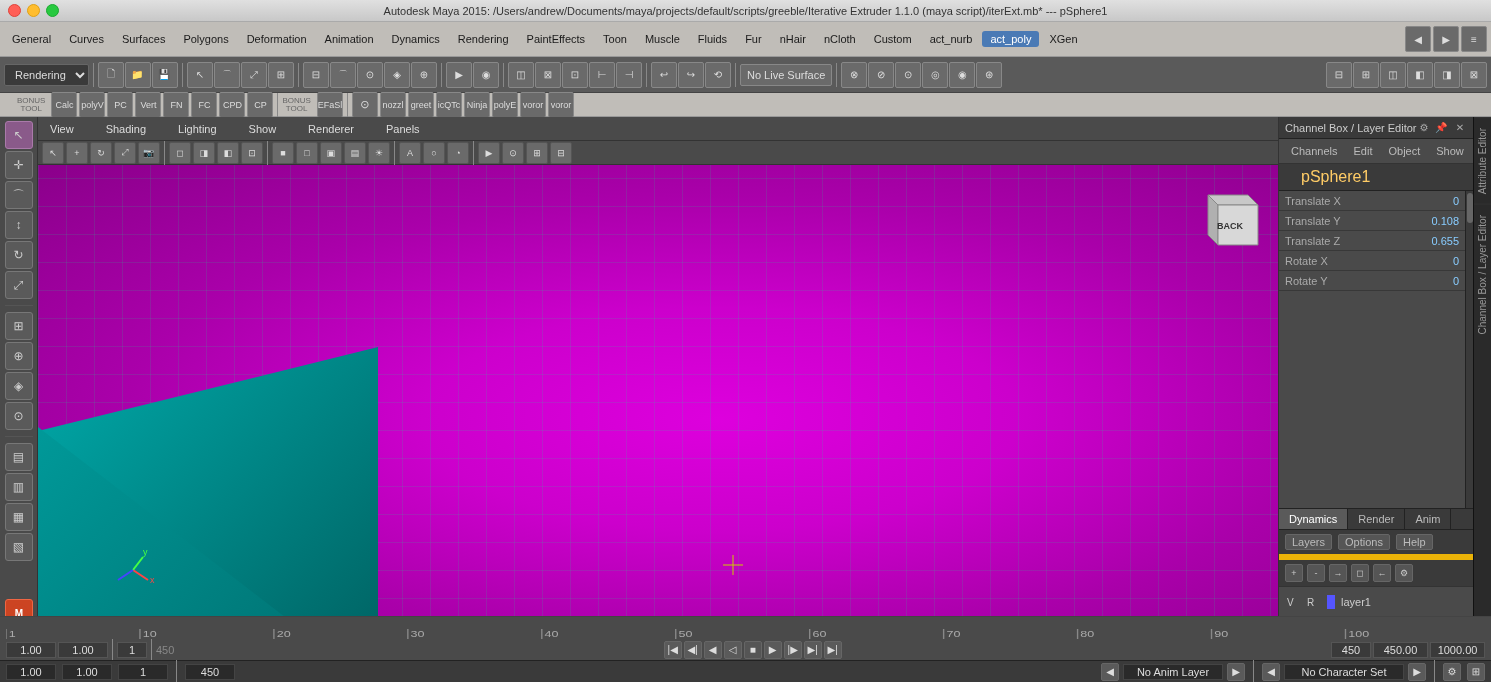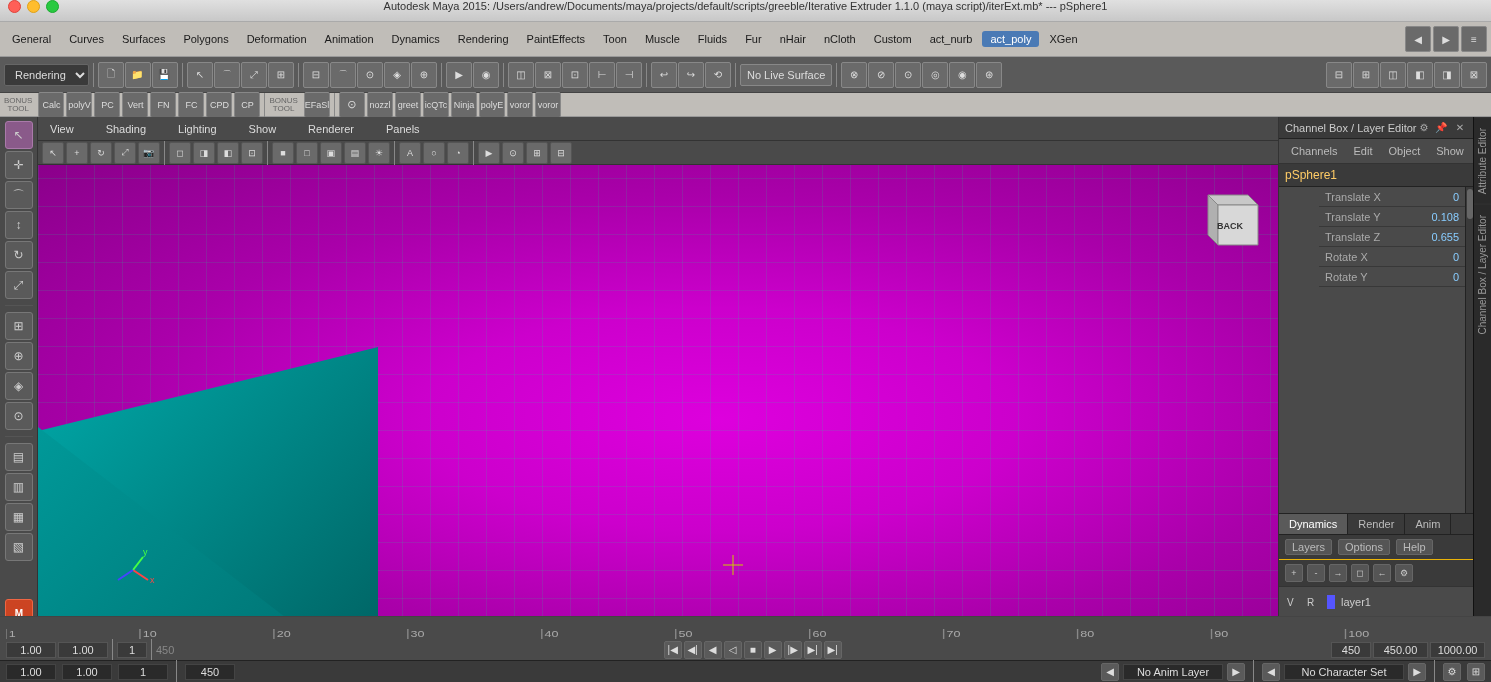--- a/index.html
+++ b/index.html
@@ -13,20 +13,21 @@
       overflow: hidden;
       position: relative;
     }
 
     
     #title-bar {
       width: 100%;
       height: 22px;
       background: linear-gradient(to bottom, #e0e0e0, #c8c8c8);
       display: flex;
+      align-items: center;
       justify-content: center;
       position: relative;
       border-bottom: 1px solid #aaa;
     }
     .traffic-lights {
       position: absolute;
       left: 8px;
       display: flex;
       gap: 6px;
       align-items: center;
@@ -120,21 +121,21 @@
       cursor: pointer;
     }
 
     
     #menu-bar2 {
       width: 100%;
       height: 24px;
       background: #c0bdb8;
       display: flex;
       align-items: center;
-      padding: 0 0;
+      padding: 0 13px;
       border-bottom: 1px solid #999;
       gap: 2px;
     }
     .small-btn {
       width: 22px;
       height: 22px;
       background: #6a6a6a;
       border: 1px solid #555;
       border-radius: 2px;
       cursor: pointer;
@@ -292,31 +293,30 @@
     }
     .ch-tab {
       font-size: 11px;
       color: #bbb;
       padding: 2px 6px;
       cursor: pointer;
       border-radius: 2px;
     }
 
     #object-name {
-      padding: 4px 6px;
-      font-size: 12px;
+      padding: 4px 22px;
+      font-size: 16px;
       color: #ffcc66;
       background: #3a3a3a;
       border-bottom: 1px solid #222;
     }
 
     #channel-rows {
       flex: 1;
       overflow: hidden;
-      padding-left: 40px;
     }
     .channel-row {
       display: flex;
       align-items: center;
       height: 20px;
       padding: 0 6px;
       border-bottom: 1px solid #383838;
     }
     .channel-name {
       flex: 1;
@@ -344,21 +344,21 @@
       border-right: 1px solid #222;
     }
     .dtab.active { background: #5a5a5a; color: #fff; }
 
     
     #layers-section {
       padding: 4px 6px;
       display: flex;
       align-items: center;
       gap: 6px;
-      border-bottom: 1px solid #eab308;
+      border-bottom: 6px solid #eab308;
       background: #3a3a3a;
     }
     .layers-btn {
       font-size: 11px;
       color: #bbb;
       padding: 1px 6px;
       background: #555;
       border: 1px solid #666;
       border-radius: 2px;
       cursor: pointer;

